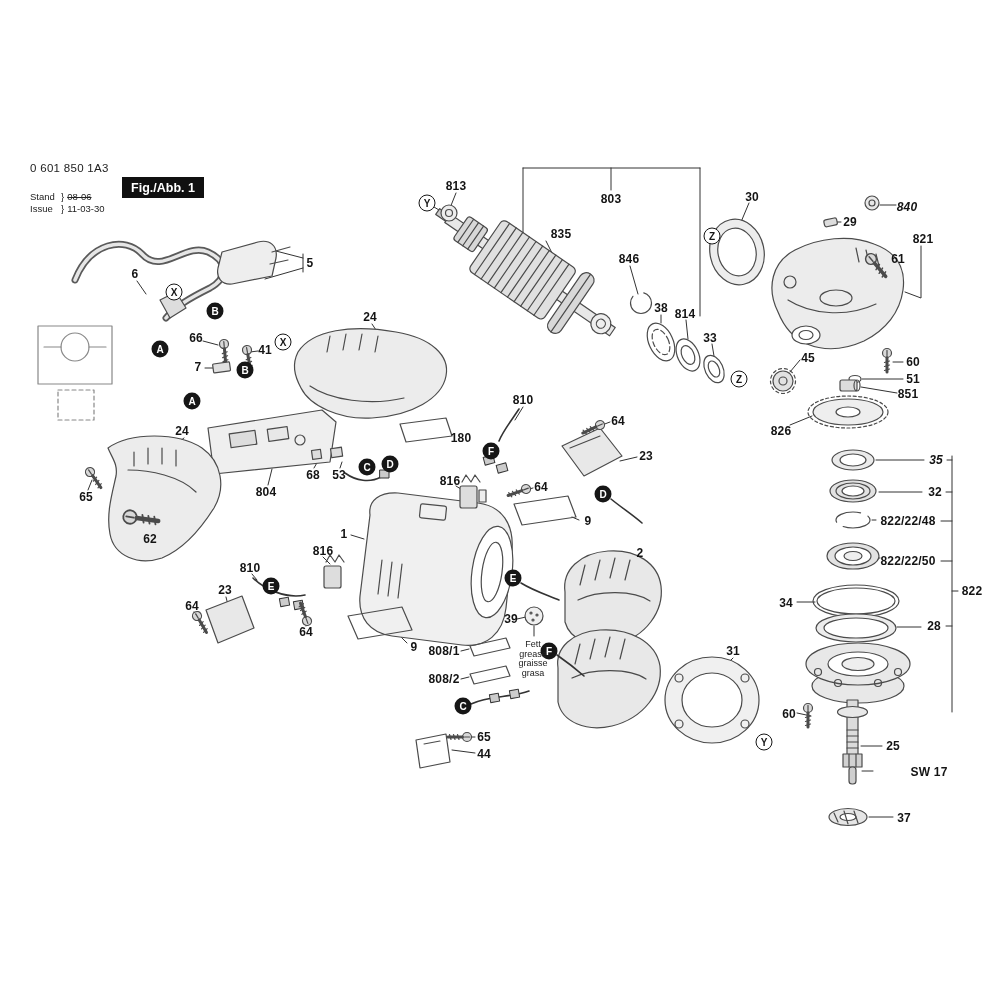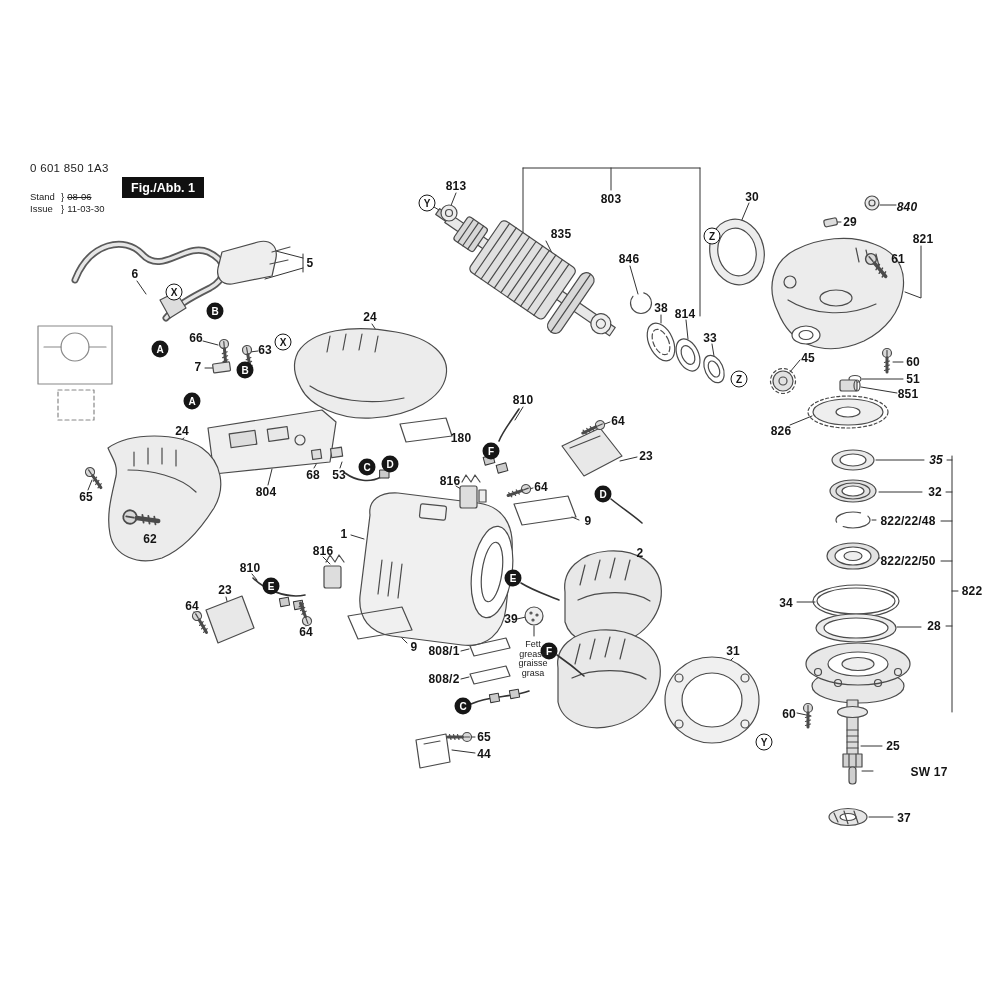--- a/index.html
+++ b/index.html
@@ -318,21 +318,21 @@
       <div class="part-label" style="left: 907px; top: 207px; font-style: italic;">840</div>
       <div class="part-label" style="left: 850px; top: 222px;">29</div>
       <div class="part-label" style="left: 923px; top: 239px;">821</div>
       <div class="part-label" style="left: 898px; top: 259px;">61</div>
       <div class="part-label" style="left: 661px; top: 308px;">38</div>
       <div class="part-label" style="left: 685px; top: 314px;">814</div>
       <div class="part-label" style="left: 710px; top: 338px;">33</div>
       <div class="part-label" style="left: 310px; top: 263px;">5</div>
       <div class="part-label" style="left: 135px; top: 274px;">6</div>
       <div class="part-label" style="left: 196px; top: 338px;">66</div>
-      <div class="part-label" style="left: 265px; top: 350px;">63</div>
+      <div class="part-label" style="left: 265px; top: 350px;">41</div>
       <div class="part-label" style="left: 370px; top: 317px;">24</div>
       <div class="part-label" style="left: 198px; top: 367px;">7</div>
       <div class="part-label" style="left: 913px; top: 362px;">60</div>
       <div class="part-label" style="left: 913px; top: 379px;">51</div>
       <div class="part-label" style="left: 908px; top: 394px;">851</div>
       <div class="part-label" style="left: 808px; top: 358px;">45</div>
       <div class="part-label" style="left: 781px; top: 431px;">826</div>
       <div class="part-label" style="left: 461px; top: 438px;">180</div>
       <div class="part-label" style="left: 523px; top: 400px;">810</div>
       <div class="part-label" style="left: 618px; top: 421px;">64</div>

